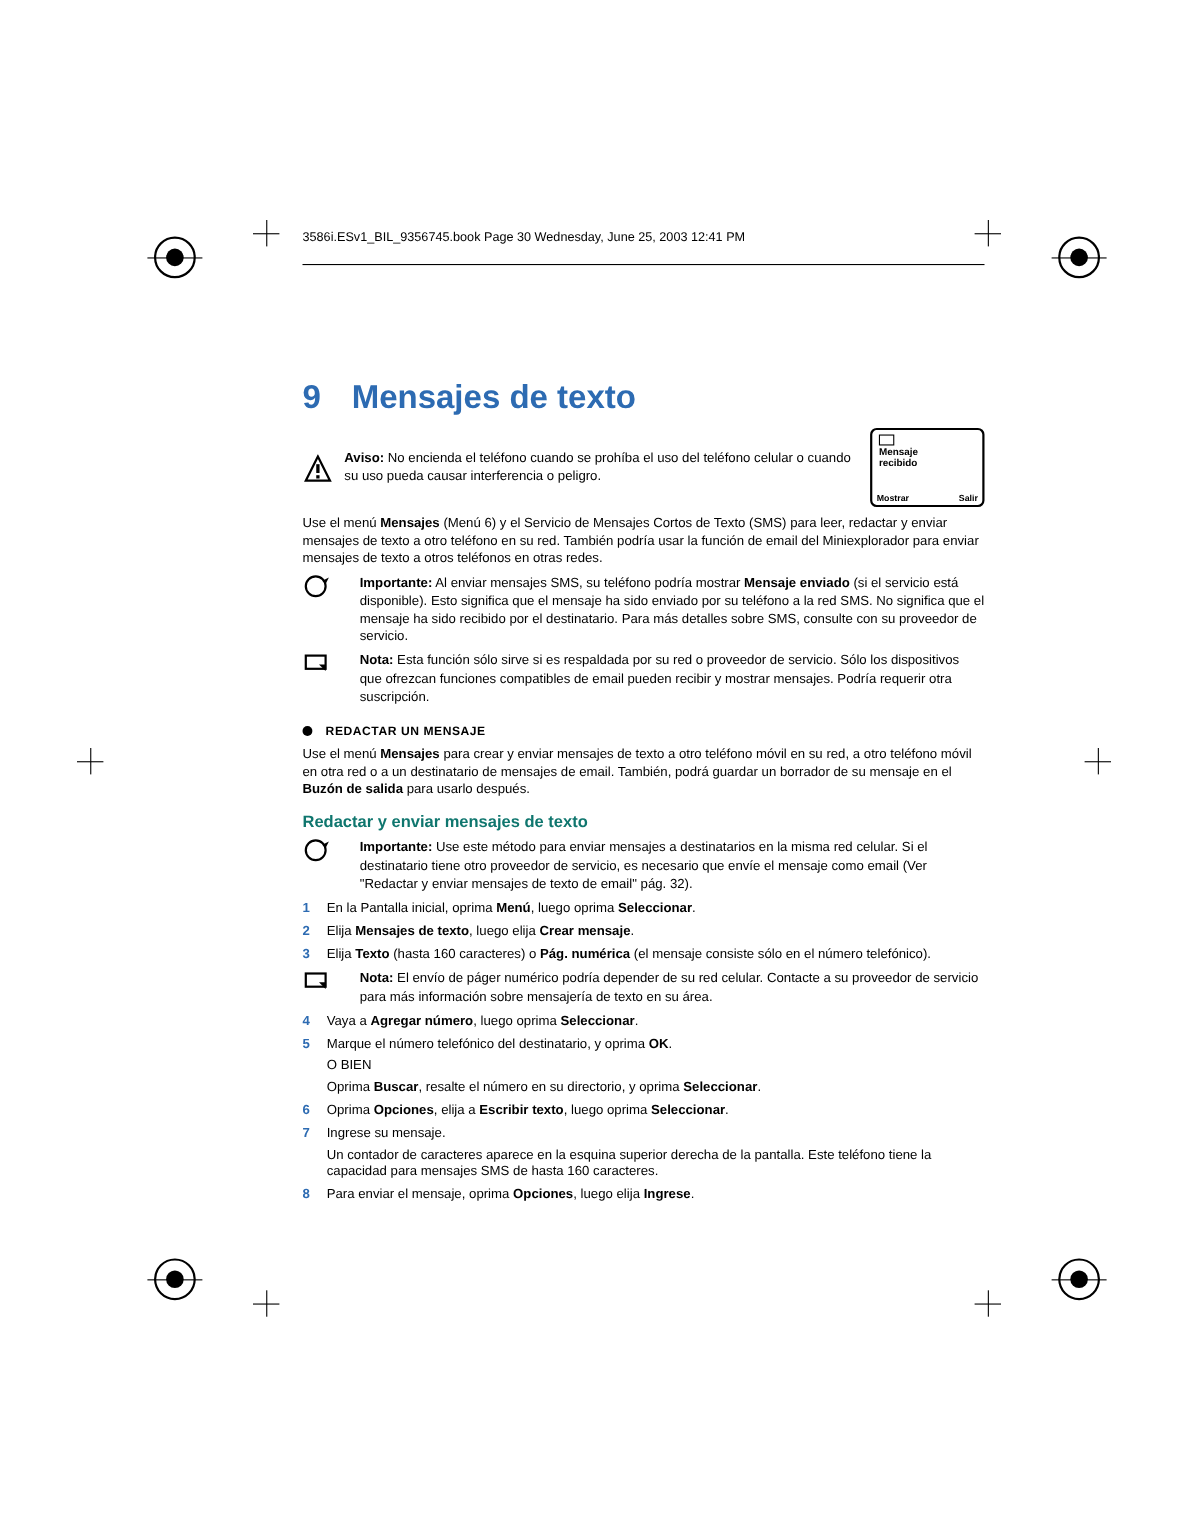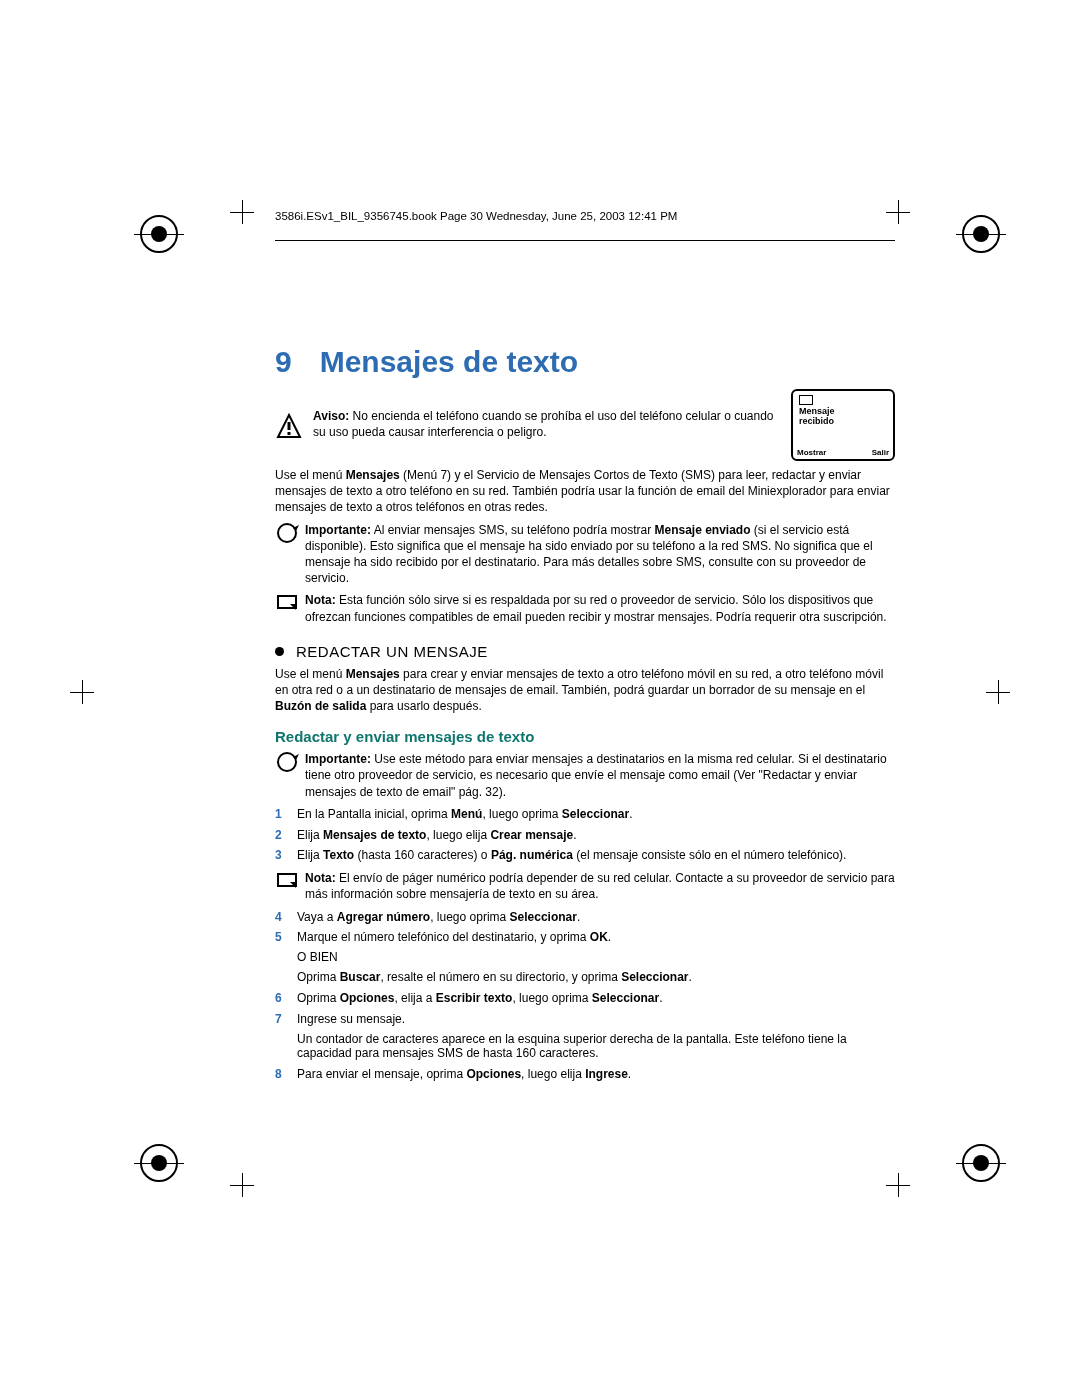--- a/index.html
+++ b/index.html
@@ -21,27 +21,27 @@
   .chapter-num{font-size:30px;font-weight:bold;color:#2d6bb2}
   .chapter-title{font-size:30px;font-weight:bold;color:#2d6bb2}
   .content{margin-left:0}
   .aviso-row{display:flex;gap:10px;align-items:center}
   .aviso-text{flex:1;font-size:12px;line-height:1.3}
   .phone-box{border:2px solid #000;border-radius:6px;width:92px;height:60px;padding:4px;font-size:9px;font-weight:bold;flex-shrink:0;position:relative;margin-left:6px}
   .phone-box .env{position:absolute;top:4px;left:6px;border:1px solid #000;width:12px;height:8px}
   .phone-box .txt{position:absolute;top:16px;left:6px;line-height:1.1}
   .phone-box .bot{position:absolute;bottom:2px;left:4px;right:4px;display:flex;justify-content:space-between;font-size:8px}
   .para{font-size:12px;line-height:1.35;margin:6px 0}
-  .note-row{display:flex;gap:2px;align-items:flex-start;margin:6px 0}
+  .note-row{display:flex;gap:24px;align-items:flex-start;margin:6px 0}
   .note-icon{flex:0 0 28px;height:24px;display:flex;align-items:flex-start;justify-content:center}
   .note-text{flex:1;font-size:12px;line-height:1.35}
   b{font-weight:bold}
   .section-h{display:flex;align-items:center;gap:12px;margin:18px 0 6px}
   .bullet{width:9px;height:9px;background:#000;border-radius:50%}
-  .section-t{font-size:15px;font-weight:normal;letter-spacing:0.5px}
+  .section-t{font-size:11px;font-weight:bold;letter-spacing:0.5px}
   .subsection{font-size:15px;font-weight:bold;color:#0f766e;margin:14px 0 6px}
   .step{display:flex;gap:8px;font-size:12px;line-height:1.4;margin:4px 0}
   .step-num{color:#2d6bb2;font-weight:bold;flex:0 0 14px}
   .step-body{flex:1}
   .sub{margin-left:22px;font-size:12px;margin-bottom:6px}
   .page-num{text-align:center;font-size:12px;margin-top:34px}
   svg{display:block}
 </style>
 </head>
 <body>
@@ -78,21 +78,21 @@
       <div class="phone-box">
         <div class="env"></div>
         <div class="txt"><span>Mensaje</span><br><span>recibido</span></div>
         <div class="bot">
             <span>Mostrar</span>
             <span>Salir</span>
           </div>
       </div>
     </div>
 
-    <div class="para"><span>Use el menú </span><b>Mensajes</b><span> (Menú 7) y el Servicio de Mensajes Cortos de Texto (SMS) para leer, redactar y enviar mensajes de texto a otro teléfono en su red. También podría usar la función de email del Miniexplorador para enviar mensajes de texto a otros teléfonos en otras redes.</span></div>
+    <div class="para"><span>Use el menú </span><b>Mensajes</b><span> (Menú 6) y el Servicio de Mensajes Cortos de Texto (SMS) para leer, redactar y enviar mensajes de texto a otro teléfono en su red. También podría usar la función de email del Miniexplorador para enviar mensajes de texto a otros teléfonos en otras redes.</span></div>
 
     <div class="note-row">
       <div class="note-icon">
         <svg width="26" height="22" viewBox="0 0 26 22">
             <circle cx="11" cy="11" r="9" fill="none" stroke="#000" stroke-width="2"></circle>
             <path d="M17 6 L23 3 L20 9" fill="#000"></path>
           </svg>
       </div>
       <div class="note-text"><b>Importante:</b><span> Al enviar mensajes SMS, su teléfono podría mostrar </span><b>Mensaje enviado</b><span> (si el servicio está disponible). Esto significa que el mensaje ha sido enviado por su teléfono a la red SMS. No significa que el mensaje ha sido recibido por el destinatario. Para más detalles sobre SMS, consulte con su proveedor de servicio.</span></div>
     </div>

